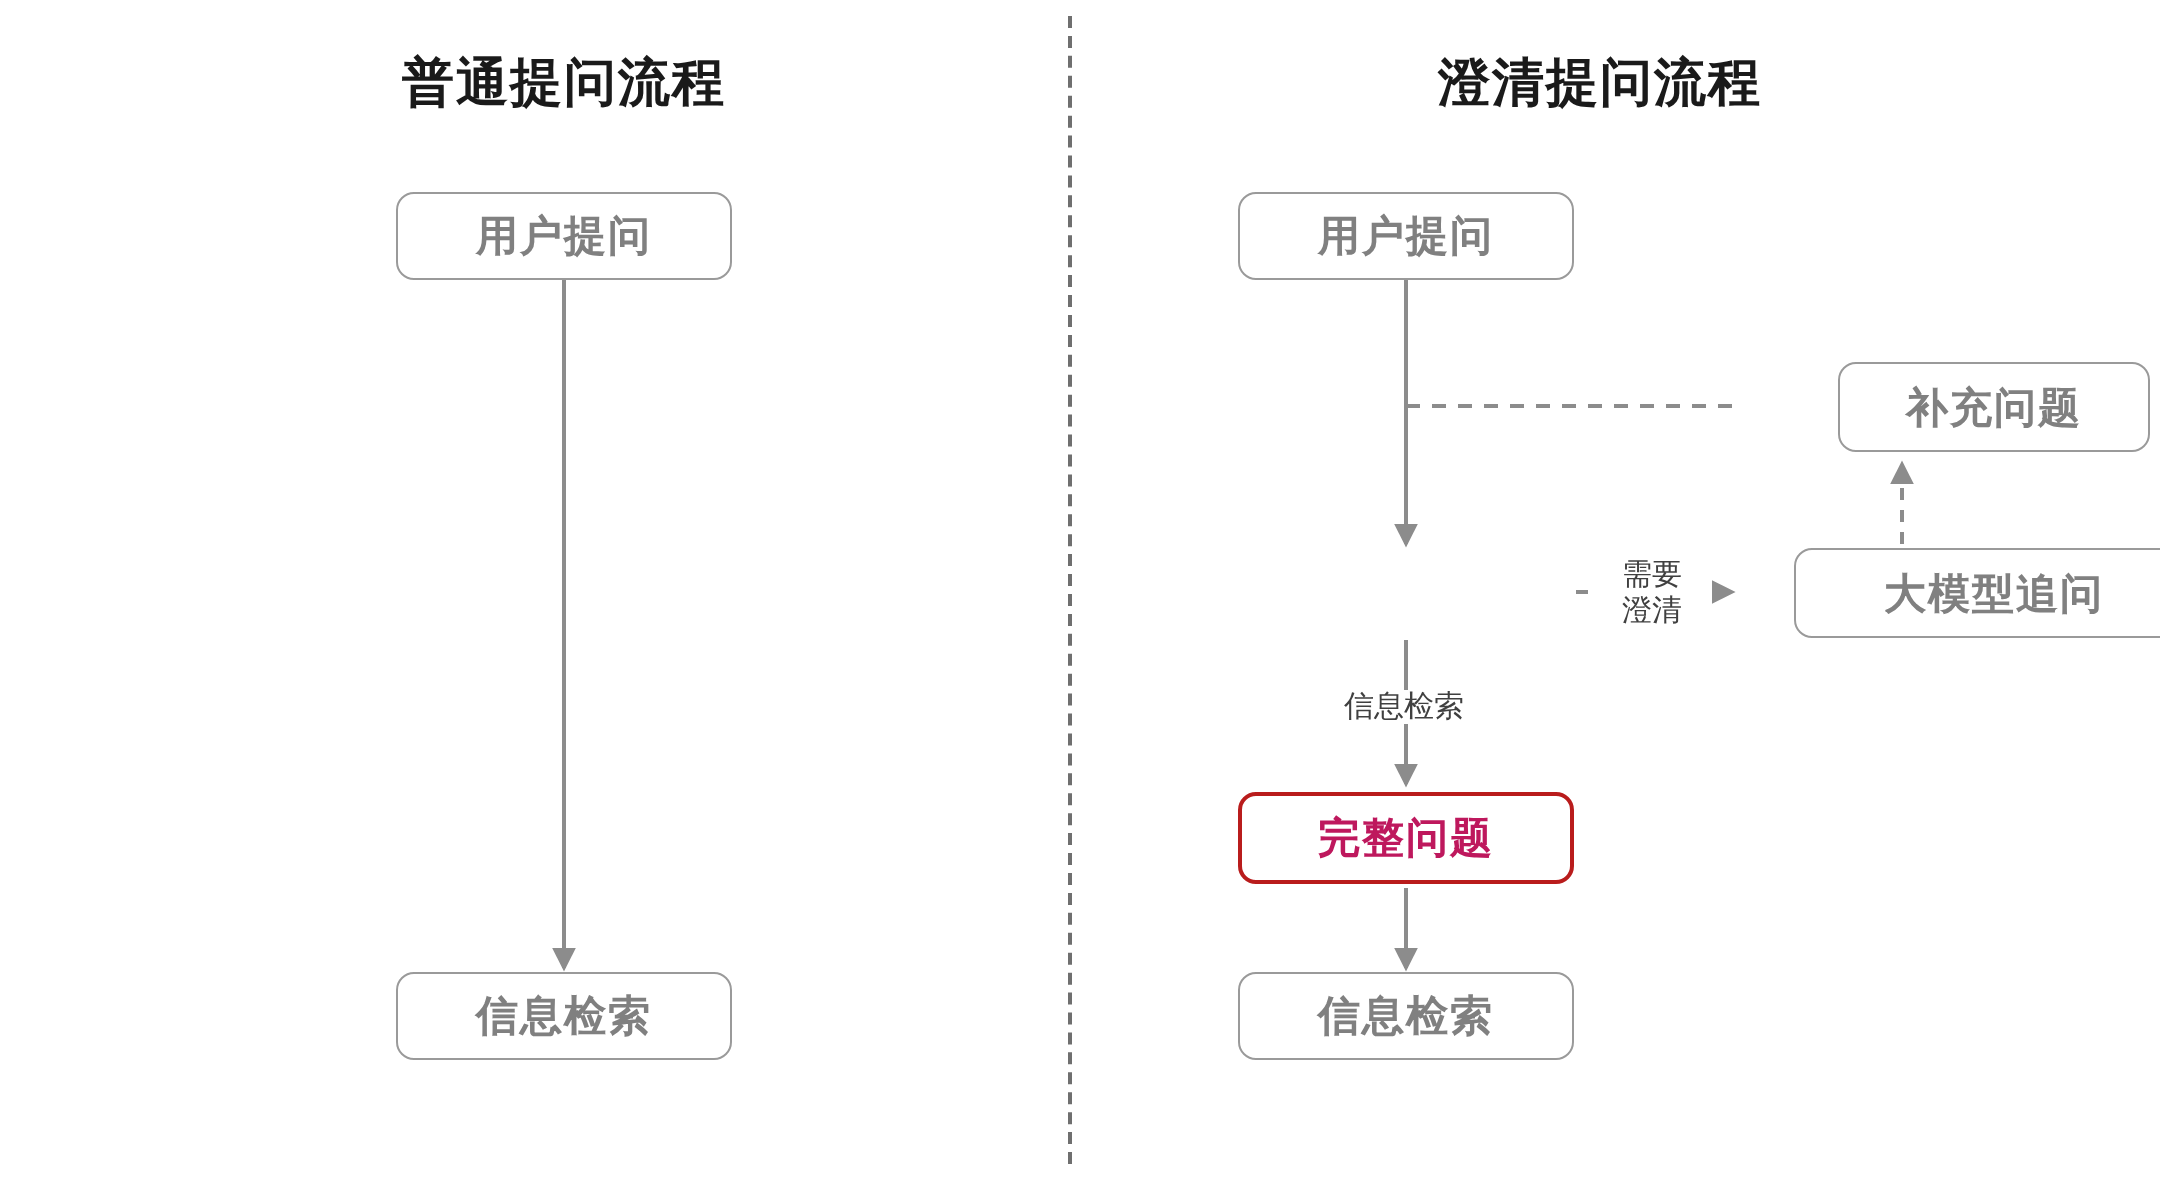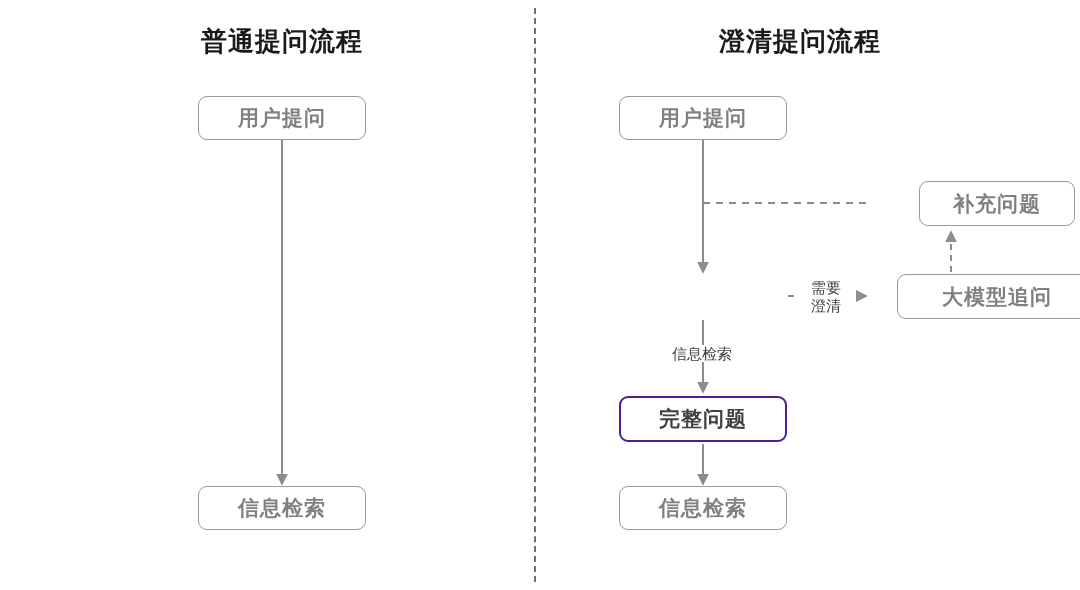--- a/index.html
+++ b/index.html
@@ -53,22 +53,22 @@
     background: #ffffff;
     border: 1.6px solid #9a9a9a;
     border-radius: 9px;
     color: #808080;
     font-size: 21px;
     font-weight: bold;
     letter-spacing: 1px;
     white-space: nowrap;
   }
   .node.highlight {
-    border: 2px solid #4c1d95;
-    color: #404040;
+    border: 2px solid #b91c1c;
+    color: #be185d;
     border-radius: 9px;
   }
 
   .edge-label {
     position: absolute;
     color: #404040;
     font-size: 15px;
     line-height: 17px;
     white-space: nowrap;
     background: #ffffff;

